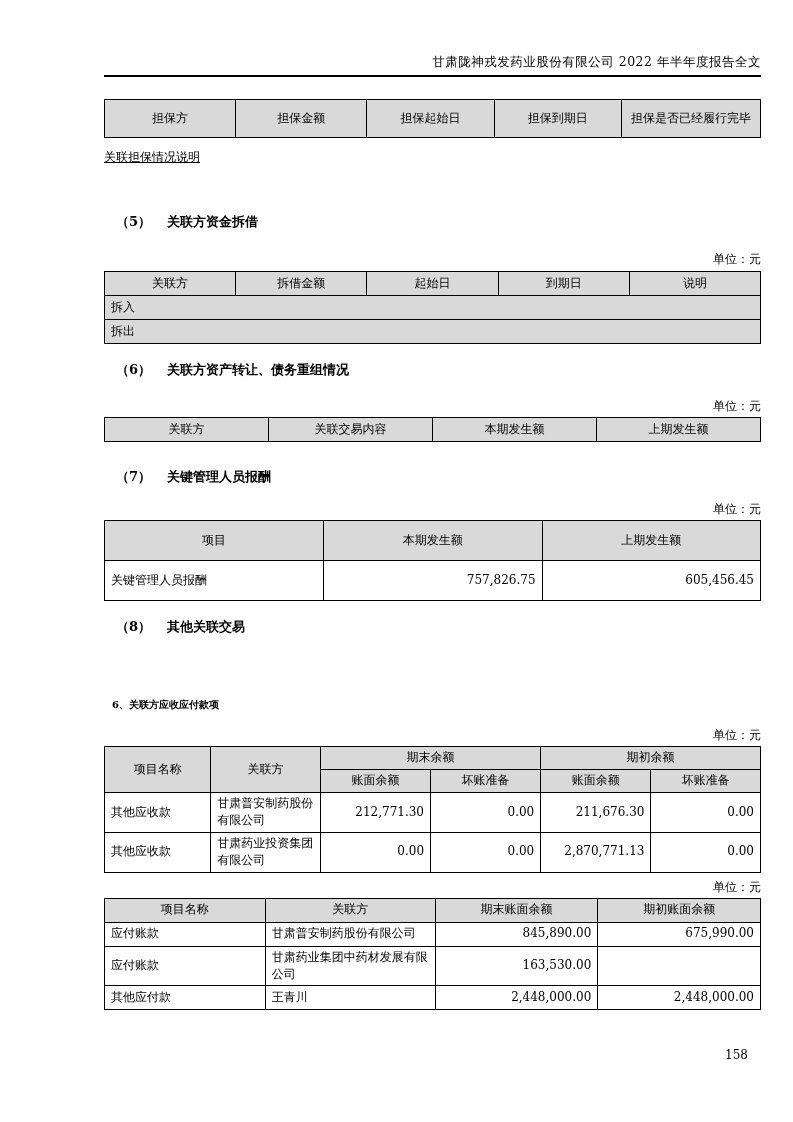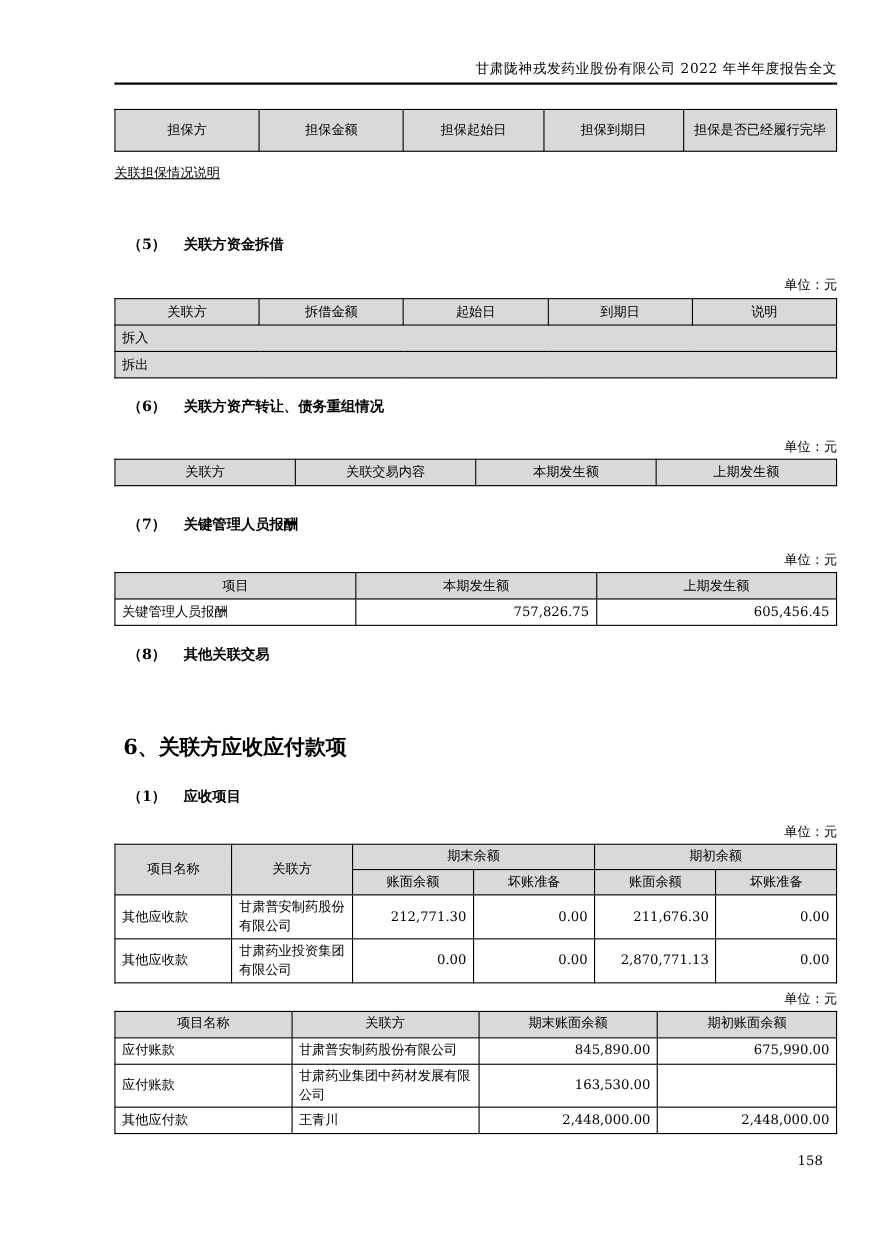--- a/index.html
+++ b/index.html
@@ -56,38 +56,38 @@
   }
   .sec-heading .num-part { margin-right: 16px; }
   .h5 { margin-top: 47px; }
   .h6 { margin-top: 17px; }
   .h7 { margin-top: 26px; }
   .h8 { margin-top: 17px; }
   .hmain {
     margin-top: 62px;
     margin-left: 8px;
     font-weight: bold;
-    font-size: 19px;
+    font-size: 10px;
   }
   .h-rec { margin-top: 23px; }
   .h-pay { margin-top: 28px; }
 
   .unit {
     text-align: right;
     font-size: 12px;
   }
   .unit-1 { margin-top: 20px; margin-bottom: 3px; }
   .unit-2 { margin-top: 19px; margin-bottom: 2px; }
   .unit-3 { margin-top: 15px; margin-bottom: 2px; }
   .unit-4 { margin-top: 15px; margin-bottom: 2px; }
   .unit-5 { margin-top: 6px; margin-bottom: 2px; }
 
   .tbl-lending tr { height: 24px; }
   .tbl-transfer th { height: 24px; }
-  .tbl-keymgmt tr { height: 24px; }
+  .tbl-keymgmt tr { height: 40px; }
 
   .tbl-receivables th { height: 23px; }
   .tbl-receivables tr.r1 td { height: 38px; }
   .tbl-receivables tr.r2 td { height: 34px; }
 
   .tbl-payables th { height: 24px; }
   .tbl-payables tr.p1 td, .tbl-payables tr.p3 td { height: 24px; }
   .tbl-payables tr.p2 td { height: 38px; }
 
   .page-number {
@@ -199,23 +199,20 @@
       </tr>
     </tbody>
       </table>
 
     <div class="sec-heading h8">
       <span class="num-part">（8）</span><span>其他关联交易</span>
     </div>
 
     <div class="hmain">6、关联方应收应付款项</div>
 
-    <div class="sec-heading h-rec">
-      <span class="num-part">（1）</span><span>应收项目</span>
-    </div>
     <div class="unit unit-4">单位：元</div>
     <table class="tbl-receivables">
       <colgroup>
           <col style="width:16.2%">
           <col style="width:16.7%">
           <col style="width:16.8%">
           <col style="width:16.8%">
           <col style="width:16.8%">
           <col style="width:16.7%">
         </colgroup>

